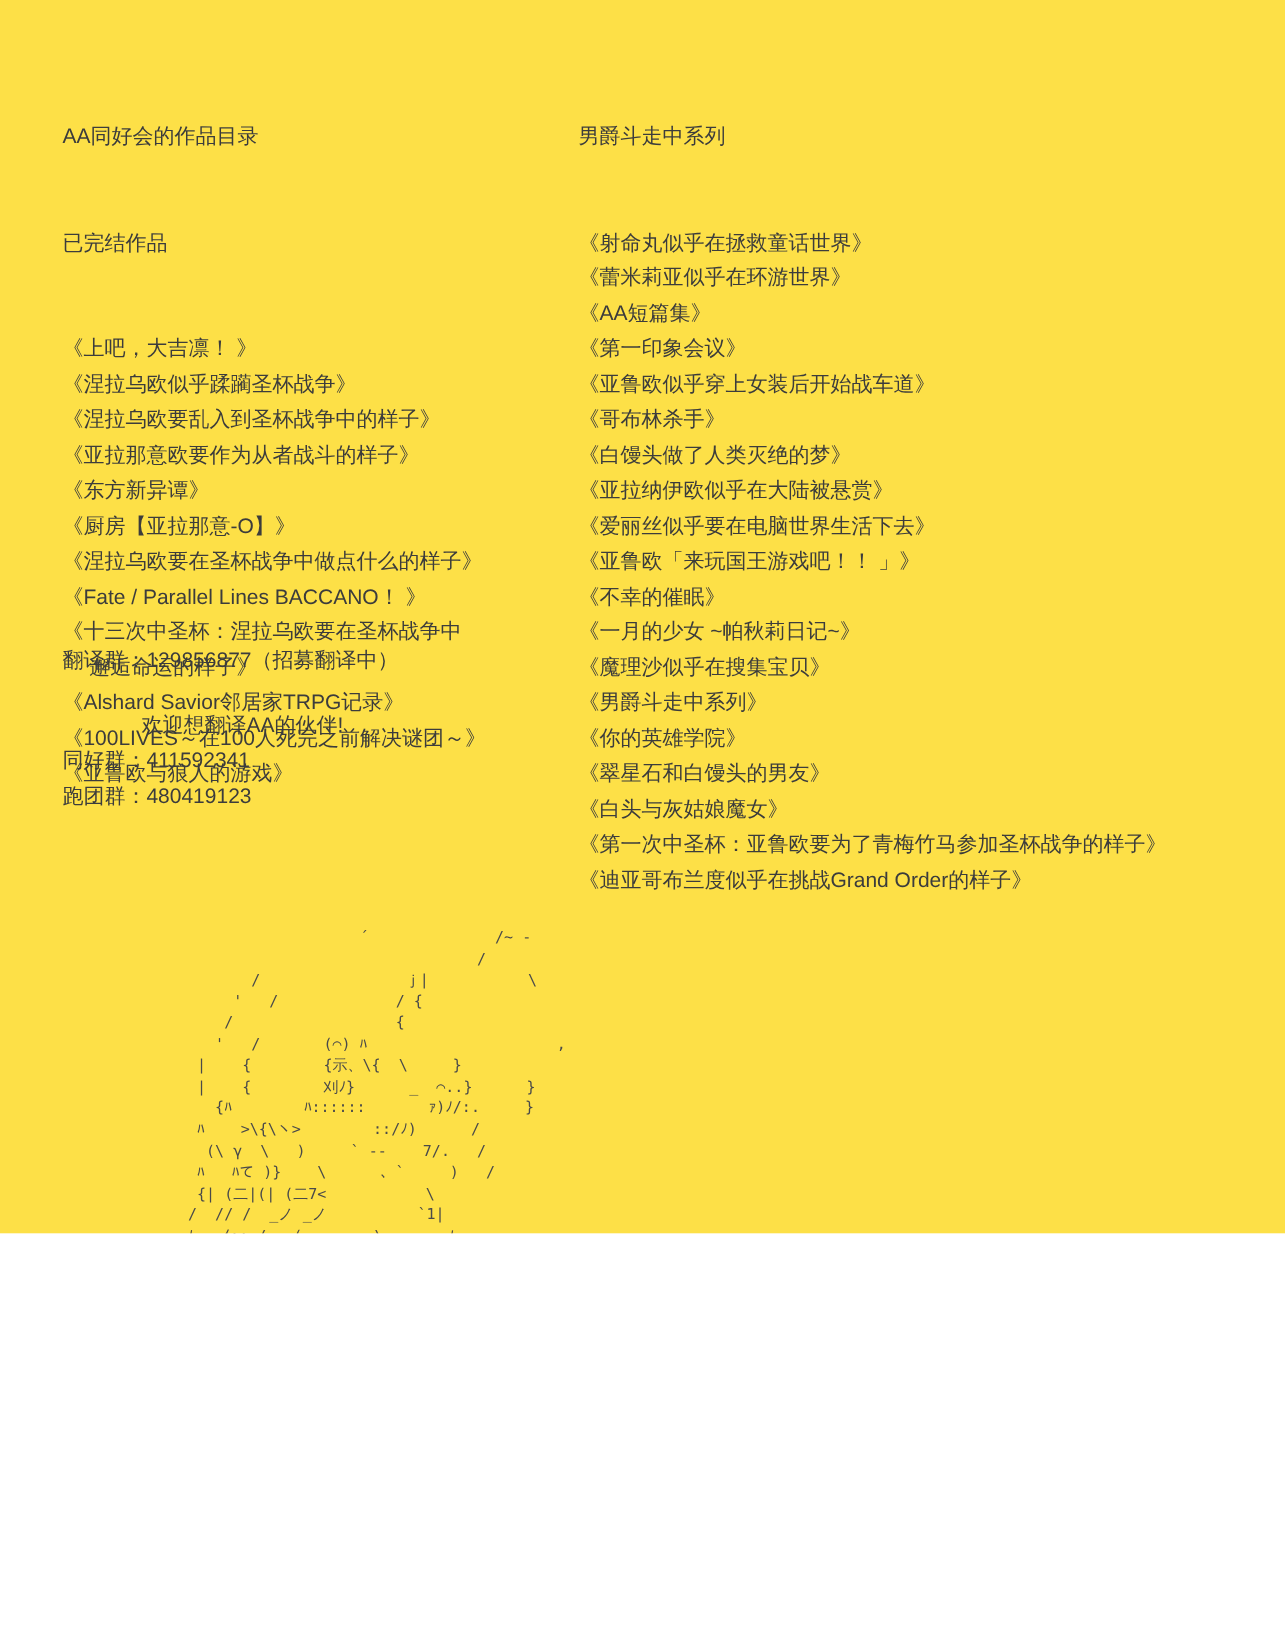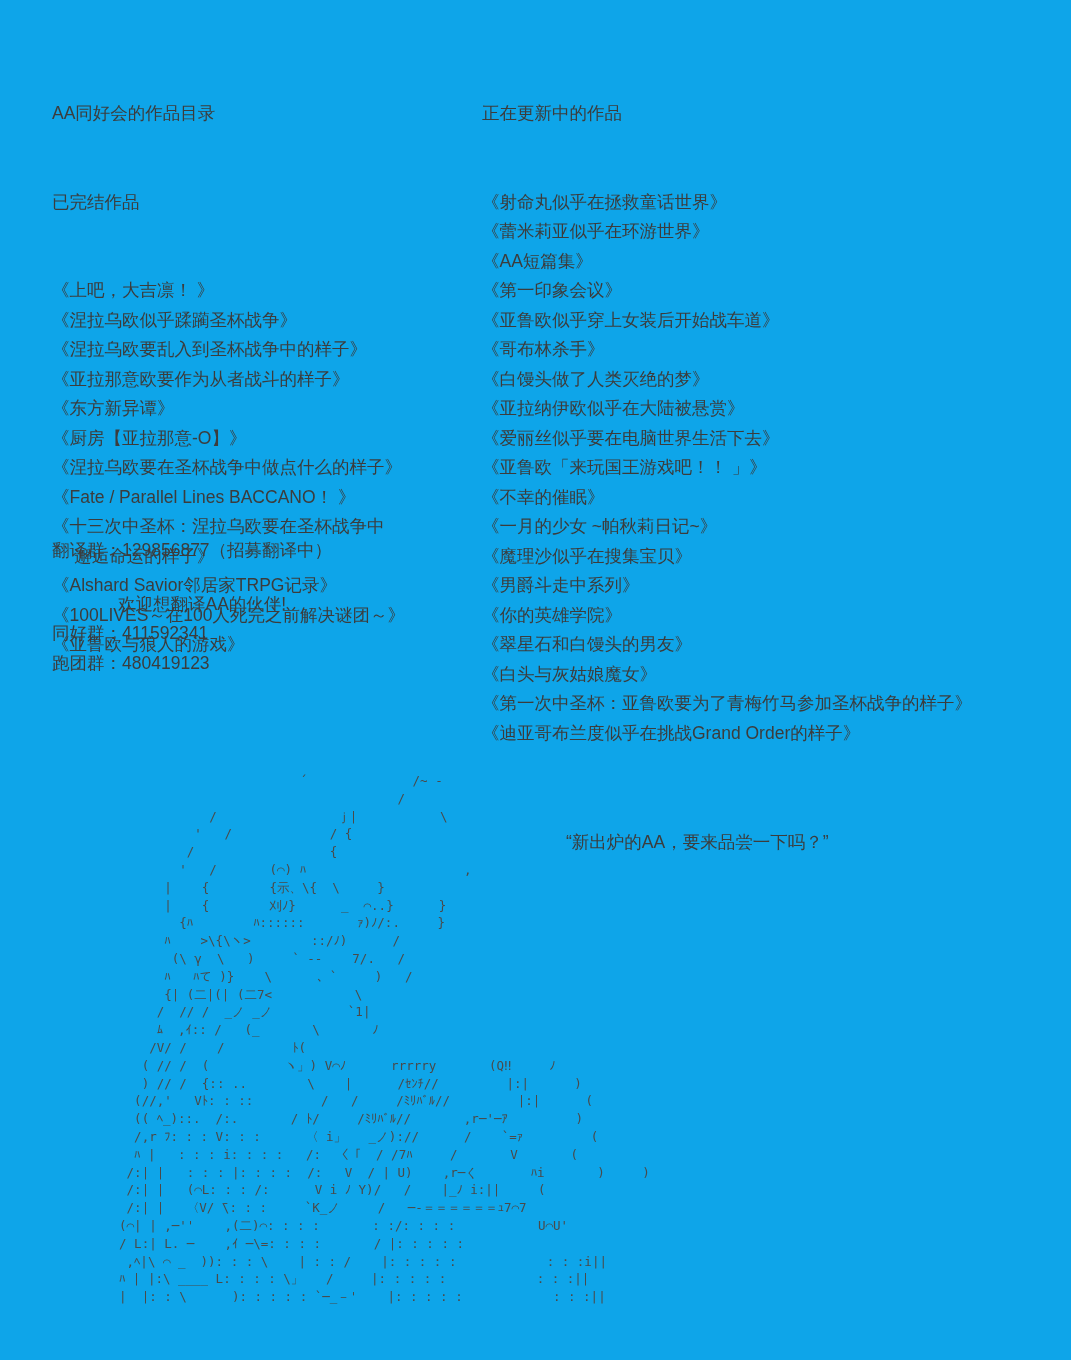--- a/index.html
+++ b/index.html
@@ -1,19 +1,19 @@
 <!DOCTYPE html>
 <html><head>
 <meta charset="utf-8">
 <style>
   html,body{margin:0;padding:0;background:#fff;}
   #page{
     position:relative;
-    width:1071px;height:1360px;
-    background:#0ea5e9;
+    width:1071px;height:1028px;
+    background:#fde047;
     color:#3c3c3c;
     font-family:"Liberation Sans", sans-serif;
     overflow:hidden;
   }
   .col{position:absolute;font-size:17.5px;line-height:29.5px;white-space:pre;}
   #left-col{left:52px;top:40px;}
   #right-col{left:482px;top:40px;}
   .work-line{white-space:pre;}
   #contact{position:absolute;left:52px;top:536px;font-size:17.5px;line-height:29.5px;}
   .contact-row{white-space:pre;}
@@ -37,32 +37,31 @@
 
 <div id="page">
 
   <div id="left-col" class="col">
     <div>AA同好会的作品目录</div>
     <div>已完结作品</div>
     <div><div class="work-line">《上吧，大吉凛！ 》</div><div class="work-line">《涅拉乌欧似乎蹂躏圣杯战争》</div><div class="work-line">《涅拉乌欧要乱入到圣杯战争中的样子》</div><div class="work-line">《亚拉那意欧要作为从者战斗的样子》</div><div class="work-line">《东方新异谭》</div><div class="work-line">《厨房【亚拉那意-O】》</div><div class="work-line">《涅拉乌欧要在圣杯战争中做点什么的样子》</div><div class="work-line">《Fate / Parallel Lines BACCANO！ 》</div><div class="work-line">《十三次中圣杯：涅拉乌欧要在圣杯战争中</div><div class="work-line">　 邂逅命运的样子》</div><div class="work-line">《Alshard Savior邻居家TRPG记录》</div><div class="work-line">《100LIVES～在100人死完之前解决谜团～》</div><div class="work-line">《亚鲁欧与狼人的游戏》</div></div>
   </div>
 
   <div id="right-col" class="col">
-    <div>正在更新中的作品</div>
+    <div>男爵斗走中系列</div>
     <div><div class="work-line">《射命丸似乎在拯救童话世界》</div><div class="work-line">《蕾米莉亚似乎在环游世界》</div><div class="work-line">《AA短篇集》</div><div class="work-line">《第一印象会议》</div><div class="work-line">《亚鲁欧似乎穿上女装后开始战车道》</div><div class="work-line">《哥布林杀手》</div><div class="work-line">《白馒头做了人类灭绝的梦》</div><div class="work-line">《亚拉纳伊欧似乎在大陆被悬赏》</div><div class="work-line">《爱丽丝似乎要在电脑世界生活下去》</div><div class="work-line">《亚鲁欧「来玩国王游戏吧！！ 」》</div><div class="work-line">《不幸的催眠》</div><div class="work-line">《一月的少女 ~帕秋莉日记~》</div><div class="work-line">《魔理沙似乎在搜集宝贝》</div><div class="work-line">《男爵斗走中系列》</div><div class="work-line">《你的英雄学院》</div><div class="work-line">《翠星石和白馒头的男友》</div><div class="work-line">《白头与灰姑娘魔女》</div><div class="work-line">《第一次中圣杯：亚鲁欧要为了青梅竹马参加圣杯战争的样子》</div><div class="work-line">《迪亚哥布兰度似乎在挑战Grand Order的样子》</div></div>
   </div>
 
   <div id="contact">
     <div class="contact-row"><span class="contact-label">翻译群：</span><span>129856877（招募翻译中）</span></div>
     <div class="contact-note">欢迎想翻译AA的伙伴!</div>
     <div class="contact-row"><span class="contact-label">同好群：</span><span>411592341</span></div>
     <div class="contact-row"><span class="contact-label">跑团群：</span><span>480419123</span></div>
   </div>
 
-  <div id="speech-bubble">“新出炉的AA，要来品尝一下吗？”</div>
 
   <pre id="ascii-art">                          ´              /~ ‐
                                        /
               /                ｊ|           \
             '   /             / {
            /                  {
           '   /       (⌒) ﾊ                     ,
         |    {        {示、\{  \     }
         |    {        刈ﾉ}      _  ⌒..}      }
           {ﾊ        ﾊ::::::       ｧ)ﾉ/:.     }

